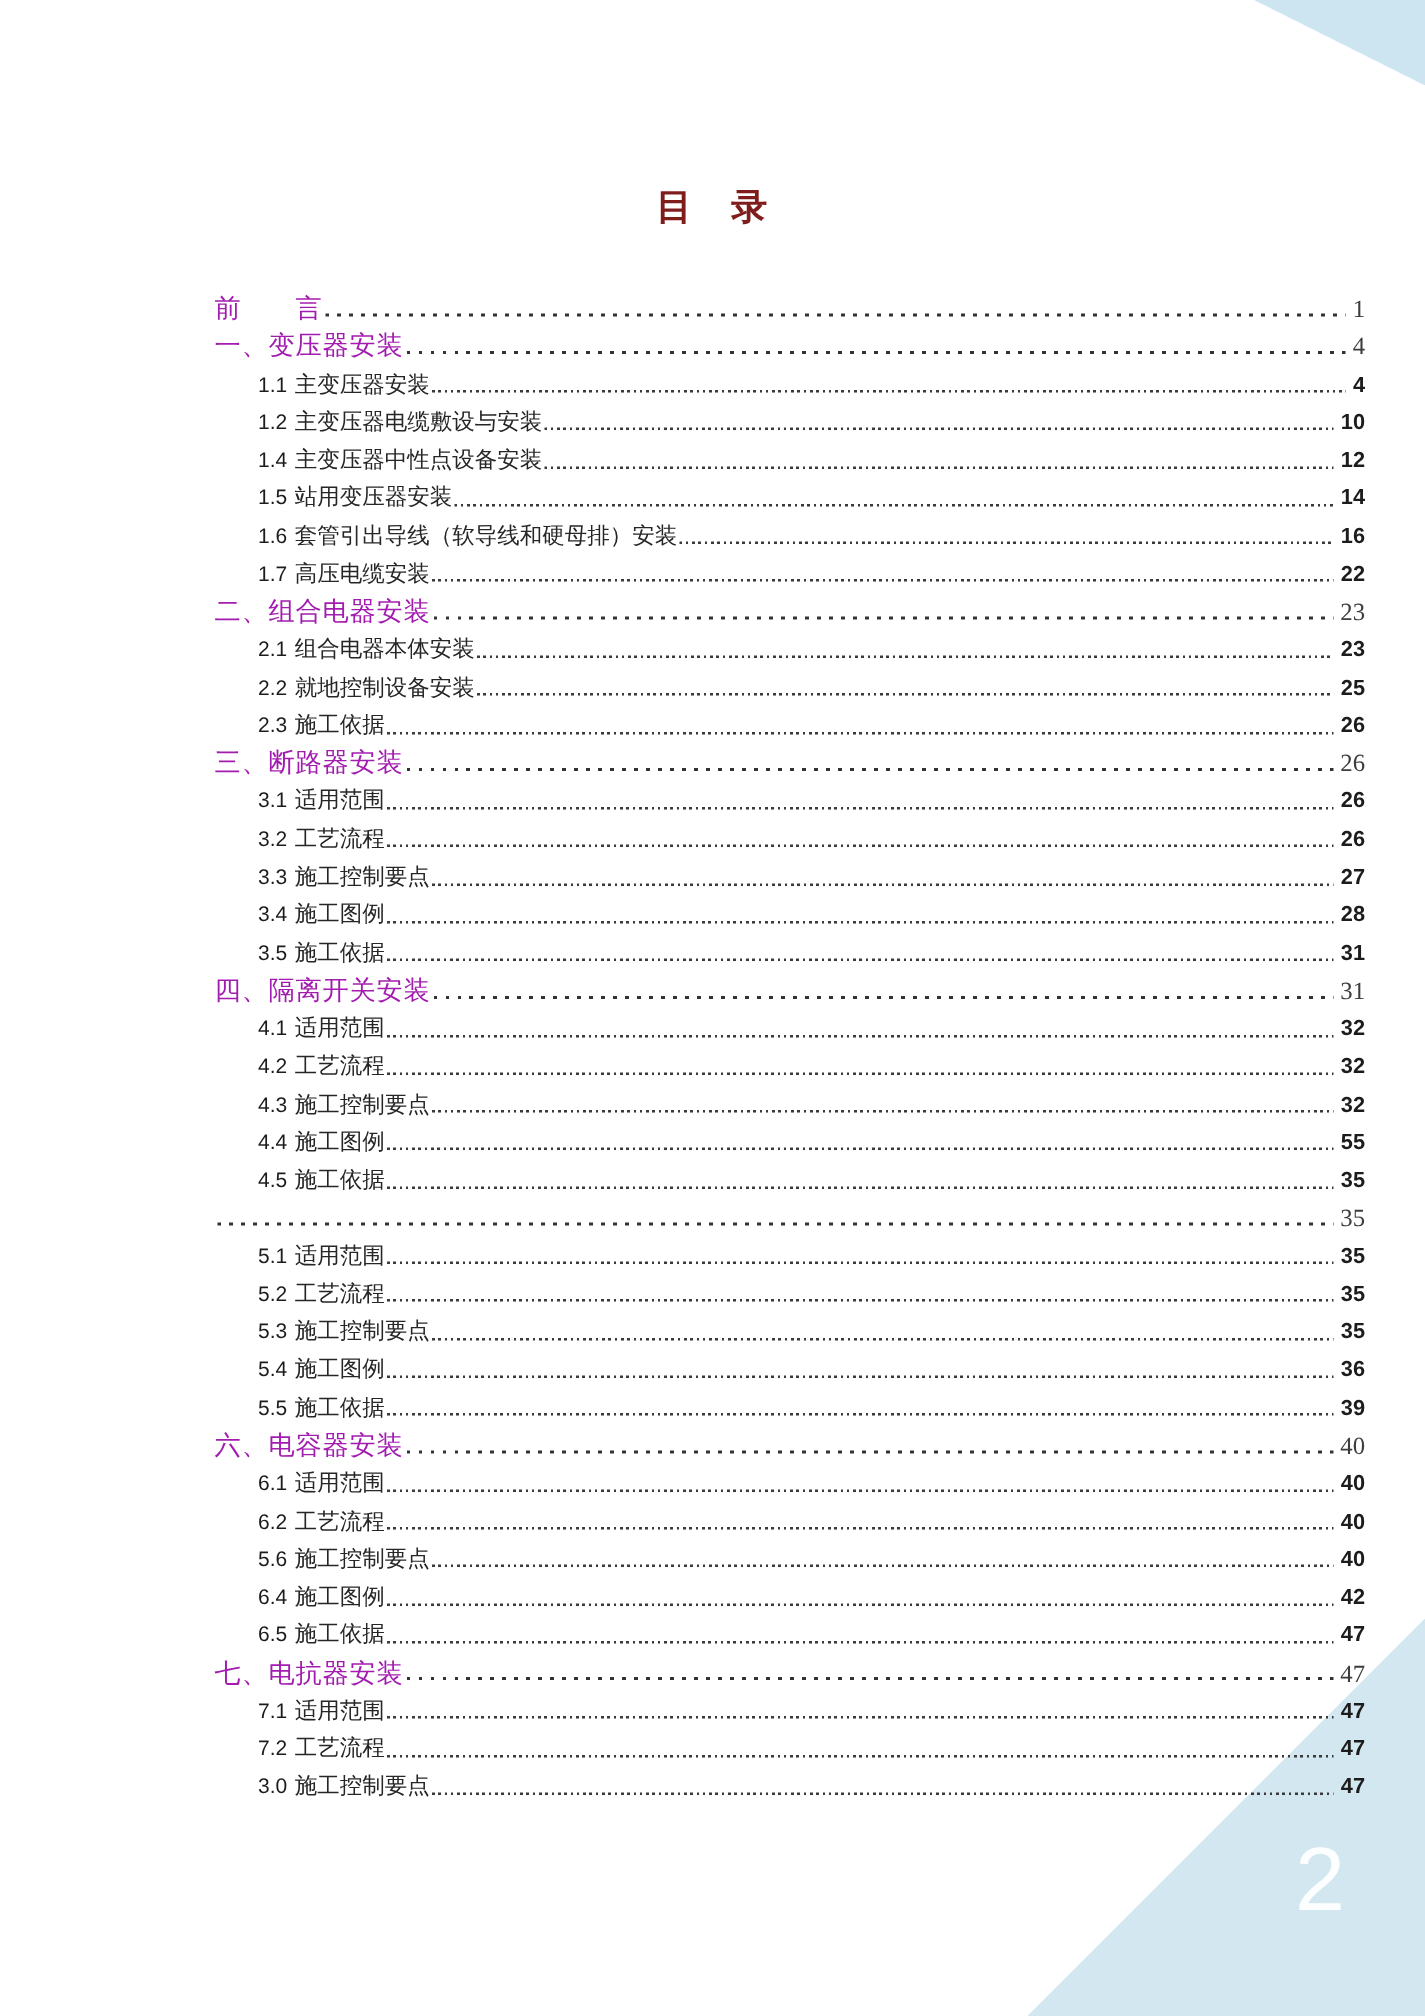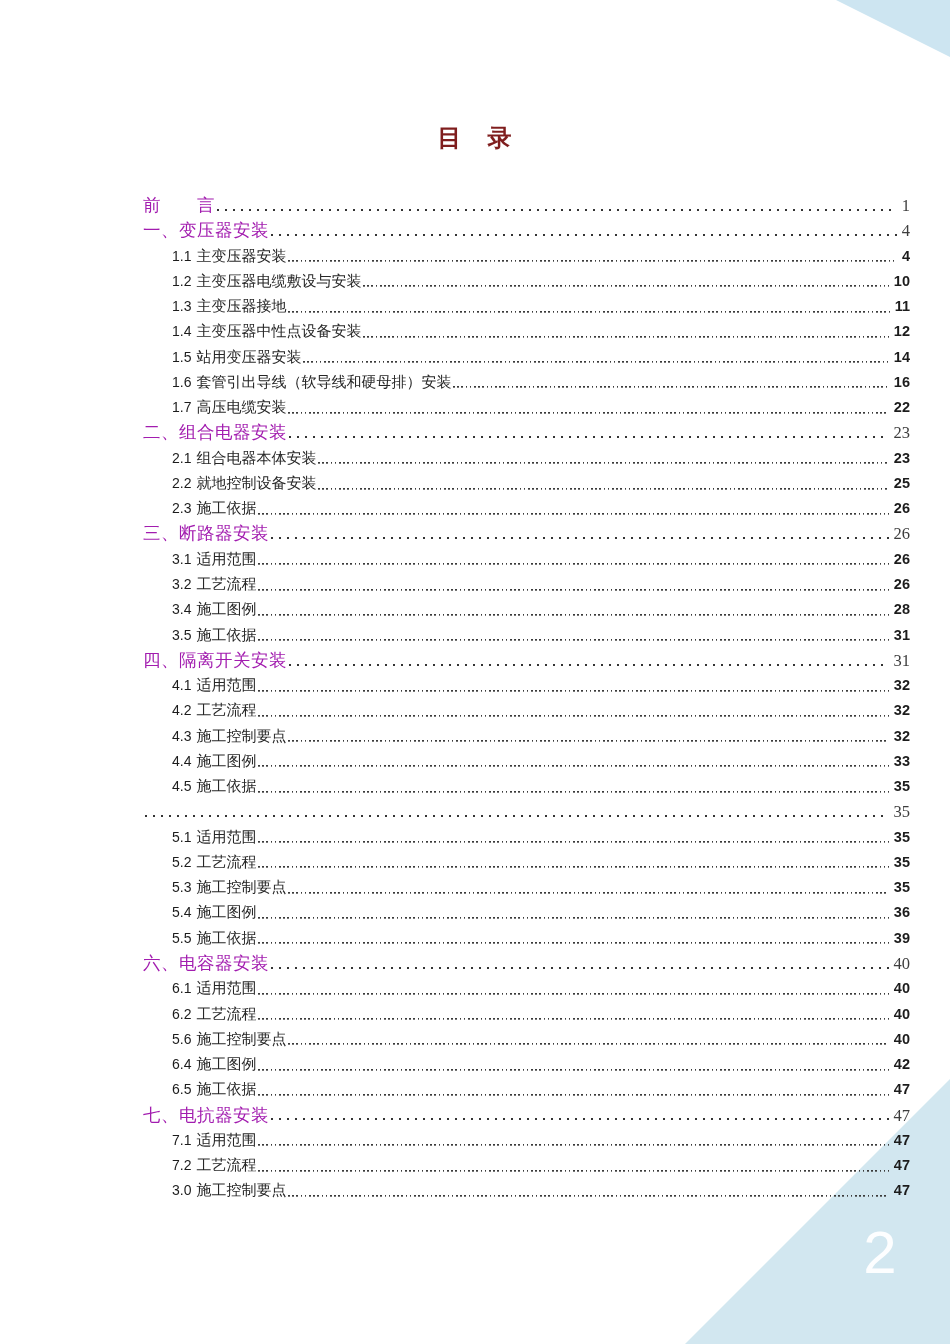--- a/index.html
+++ b/index.html
@@ -114,25 +114,20 @@
       <span class="lbl"><span class="pre">1.1</span><span class="txt">主变压器安装</span></span>
       <span class="leader"></span>
       <span class="pg">4</span>
     </div>
       <div class="toc-row lvl2">
       <span class="lbl"><span class="pre">1.2</span><span class="txt">主变压器电缆敷设与安装</span></span>
       <span class="leader"></span>
       <span class="pg">10</span>
     </div>
       <div class="toc-row lvl2">
-      <span class="lbl"><span class="pre">1.3</span><span class="txt">主变压器接地</span></span>
-      <span class="leader"></span>
-      <span class="pg">11</span>
-    </div>
-      <div class="toc-row lvl2">
       <span class="lbl"><span class="pre">1.4</span><span class="txt">主变压器中性点设备安装</span></span>
       <span class="leader"></span>
       <span class="pg">12</span>
     </div>
       <div class="toc-row lvl2">
       <span class="lbl"><span class="pre">1.5</span><span class="txt">站用变压器安装</span></span>
       <span class="leader"></span>
       <span class="pg">14</span>
     </div>
       <div class="toc-row lvl2">
@@ -174,20 +169,25 @@
       <span class="lbl"><span class="pre">3.1</span><span class="txt">适用范围</span></span>
       <span class="leader"></span>
       <span class="pg">26</span>
     </div>
       <div class="toc-row lvl2">
       <span class="lbl"><span class="pre">3.2</span><span class="txt">工艺流程</span></span>
       <span class="leader"></span>
       <span class="pg">26</span>
     </div>
       <div class="toc-row lvl2">
+      <span class="lbl"><span class="pre">3.3</span><span class="txt">施工控制要点</span></span>
+      <span class="leader"></span>
+      <span class="pg">27</span>
+    </div>
+      <div class="toc-row lvl2">
       <span class="lbl"><span class="pre">3.4</span><span class="txt">施工图例</span></span>
       <span class="leader"></span>
       <span class="pg">28</span>
     </div>
       <div class="toc-row lvl2">
       <span class="lbl"><span class="pre">3.5</span><span class="txt">施工依据</span></span>
       <span class="leader"></span>
       <span class="pg">31</span>
     </div>
       <div class="toc-row lvl1">
@@ -206,21 +206,21 @@
       <span class="pg">32</span>
     </div>
       <div class="toc-row lvl2">
       <span class="lbl"><span class="pre">4.3</span><span class="txt">施工控制要点</span></span>
       <span class="leader"></span>
       <span class="pg">32</span>
     </div>
       <div class="toc-row lvl2">
       <span class="lbl"><span class="pre">4.4</span><span class="txt">施工图例</span></span>
       <span class="leader"></span>
-      <span class="pg">33</span>
+      <span class="pg">55</span>
     </div>
       <div class="toc-row lvl2">
       <span class="lbl"><span class="pre">4.5</span><span class="txt">施工依据</span></span>
       <span class="leader"></span>
       <span class="pg">35</span>
     </div>
       <div class="toc-row lvl1">
       <span class="leader"></span>
       <span class="pg">35</span>
     </div>

